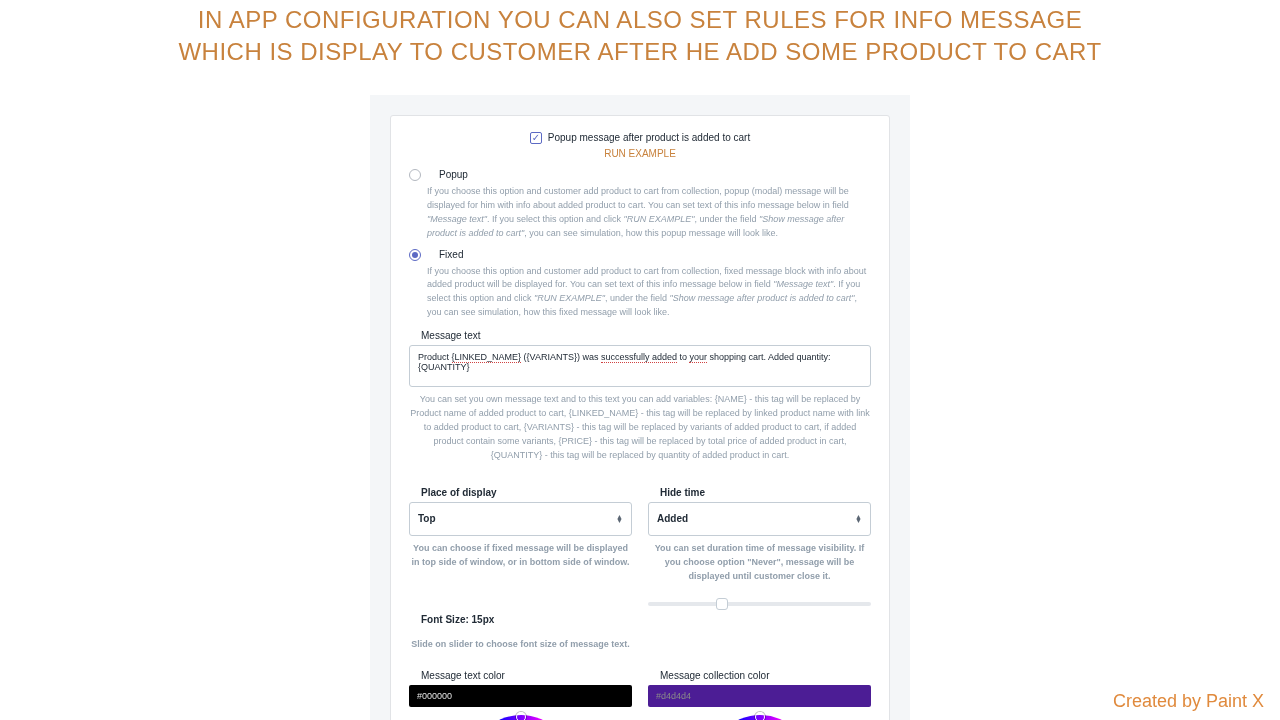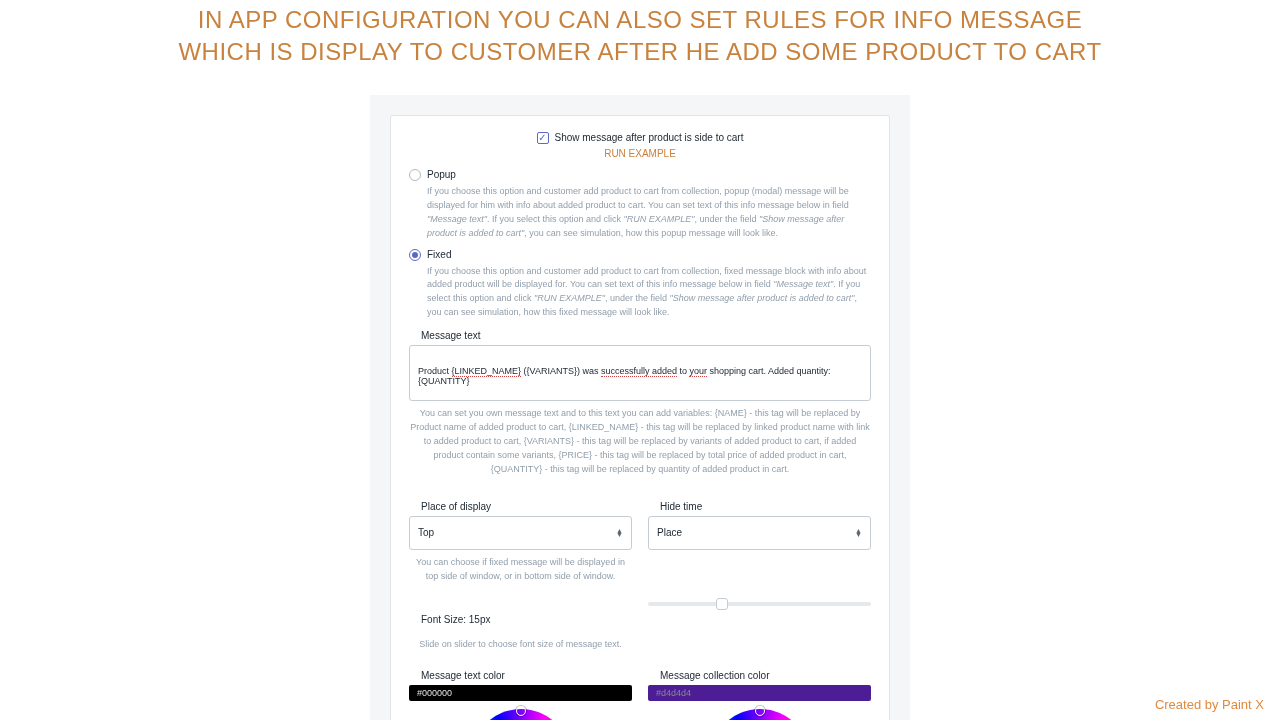--- a/index.html
+++ b/index.html
@@ -41,55 +41,55 @@
   }
   .chk-box {
     width: 12px; height: 12px; border:1px solid #5c6ac4;
     border-radius: 2px; display:inline-flex;
     align-items:center; justify-content:center;
     background:#fff;
   }
   .chk-mark { color:#5c6ac4; font-size:10px; line-height:1; }
   .run-ex { color:#c8823d; font-size:10px; margin-top:4px; cursor:pointer; }
   .radio-block { margin: 8px 0 4px; }
-  .radio-row { display:flex; align-items:center; gap:6px; color:#212b36; }
+  .radio-row { display:flex; align-items:center; gap:18px; color:#212b36; }
   .radio-outer {
     width:12px; height:12px; border-radius:50%;
     border:1px solid #b3b8c0; display:inline-flex;
     align-items:center; justify-content:center;
     background:#fff;
   }
   .radio-outer.selected { border-color:#5c6ac4; }
   .radio-dot {
     width:6px; height:6px; border-radius:50%; background:#5c6ac4;
   }
   .desc {
     color:#919eab; font-size:9px; line-height:1.55;
     margin:4px 0 8px 18px;
   }
   .desc em, .desc i { font-style: italic; }
   .field-label { color:#212b36; font-size:10px; margin-top:10px; margin-bottom:4px;padding-left:12px; }
   .textarea {
     width:100%; border:1px solid #c4cdd5; border-radius:3px;
-    padding:20px 8px 14px; font-size:9px; color:#212b36;
+    padding:6px 8px 14px; font-size:9px; color:#212b36;
     resize:none; position:relative; background:#fff;
     min-height:36px;
   }
   .textarea .tav { position:relative; display:inline; }
   .ul-red { border-bottom:1px dotted #d04343; }
   .drag-handle {
     position:absolute; right:2px; bottom:2px; width:10px; height:10px;
   }
   .drag-handle::before, .drag-handle::after {
     content:""; position:absolute; right:0; bottom:0;
     border-bottom:1px solid #9aa0a6;
   }
   .helper { color:#919eab; font-size:9px; line-height:1.55; margin-top:6px;text-align:center; }
   .two-col { display:flex; gap:16px; margin-top:14px; }
-  .col { flex:1; }
+  .col { flex:1;font-weight:bold; }
   .select-like {
     border:1px solid #c4cdd5; border-radius:3px;
     height:24px; display:flex; align-items:center;
     justify-content:space-between; padding:16px 8px;
     font-size:10px; color:#212b36; background:#fff;
   }
   .select-arrows {
     display:flex; flex-direction:column; gap:0;
     font-size:7px; line-height:0.55; color:#5c6774;
   }
@@ -98,21 +98,21 @@
     height:4px; background:#e5e8ec; border-radius:2px; position:relative; margin-top:4px;
   }
   .slider-thumb {
     position:absolute; top:50%; left:33%;
     width:12px; height:12px; background:#fff;
     border:1px solid #c4cdd5; border-radius:3px;
     transform:translate(-50%,-50%);
   }
   .color-col { flex:1; }
   .color-box {
-    height:16px; border-radius:2px; display:flex; align-items:center;
+    height:22px; border-radius:2px; display:flex; align-items:center;
     padding:0 8px; font-size:9px;
   }
   .color-box.black { background:#000; color:#e2e2e2; }
   .color-box.grey  { background:#4c1d95; color:#8a8a8a; }
   .picker-wrap { display:flex; justify-content:center; margin-top:8px; }
   .picker { position:relative; width:100px; height:100px; }
   .ring {
     width:100px; height:100px; border-radius:50%;
     background: conic-gradient(
       from 90deg,
@@ -124,40 +124,40 @@
   .ring-hole {
     position:absolute; inset:14px; border-radius:50%; background:#fff;
   } 
   .ring-cursor {
     position:absolute; width:10px; height:10px; border-radius:50%;
     border:1.5px solid #fff; box-shadow:0 0 0 1px rgba(0,0,0,.25);
     left:45px; top:-3px;
   }
   .credit {
     position:absolute; right:16px; bottom:8px;
-    color:#e08a3d; font-size:13px;
+    color:#e08a3d; font-size:18px;
   }
 </style>
 </head>
 <body>
 
 <div class="headline">
   <div>IN APP CONFIGURATION YOU CAN ALSO SET RULES FOR INFO MESSAGE</div>
   <div>WHICH IS DISPLAY TO CUSTOMER AFTER HE ADD SOME PRODUCT TO CART</div>
 </div>
 
 <div class="outer-shell">
   <div class="config-card">
 
     <div class="top-center">
       <label class="chk-line">
         <span class="chk-box">
           <span class="chk-mark">✓</span>
         </span>
-        <span>Show message after product is side to cart</span>
+        <span>Popup message after product is added to cart</span>
       </label>
       <div class="run-ex">RUN EXAMPLE</div>
     </div>
 
     <div class="radio-block">
       <div class="radio-row">
         <span class="radio-outer"></span>
         <span>Popup</span>
       </div>
       <div class="desc">
@@ -192,26 +192,27 @@
           <span class="select-arrows">
               <span>▲</span>
               <span>▼</span>
             </span>
         </div>
         <div class="helper">You can choose if fixed message will be displayed in top side of window, or in bottom side of window.</div>
       </div>
       <div class="col">
         <div class="field-label">Hide time</div>
         <div class="select-like">
-          <span>Place</span>
+          <span>Added</span>
           <span class="select-arrows">
               <span>▲</span>
               <span>▼</span>
             </span>
         </div>
+        <div class="helper">You can set duration time of message visibility. If you choose option "Never", message will be displayed until customer close it.</div>
       </div>
     </div>
 
     <div class="two-col slider-row">
       <div class="col">
         <div class="field-label" style="margin-top:16px">Font Size: 15px</div>
         <div class="helper" style="margin-top:13px">Slide on slider to choose font size of message text.</div>
       </div>
       <div class="col">
         <div class="slider-track">

